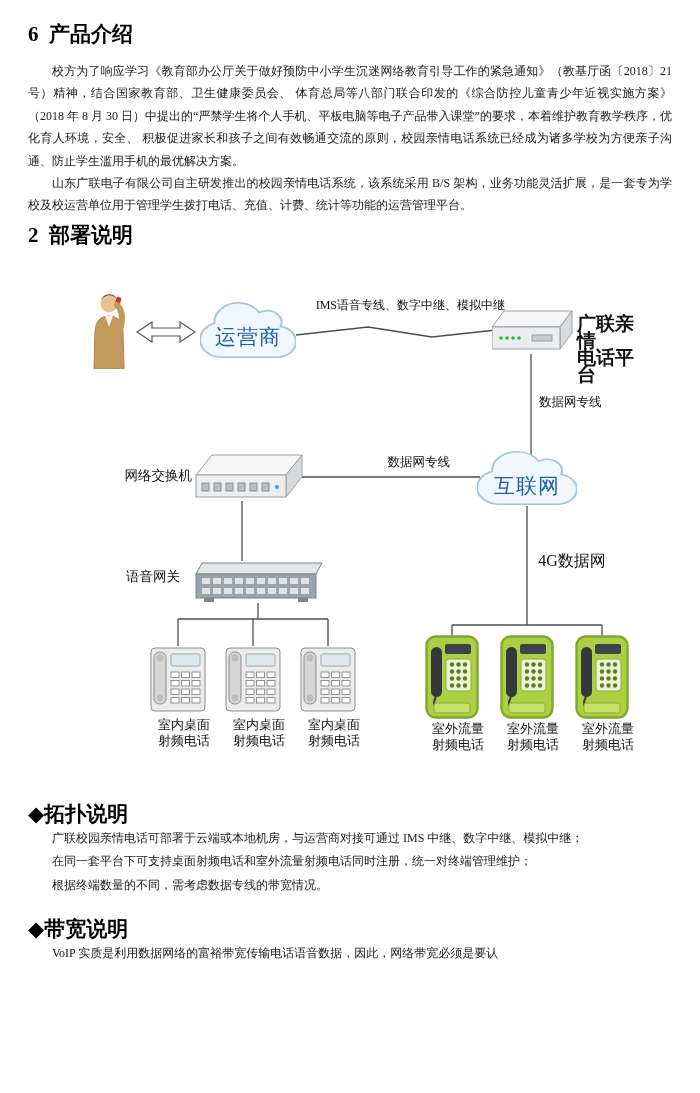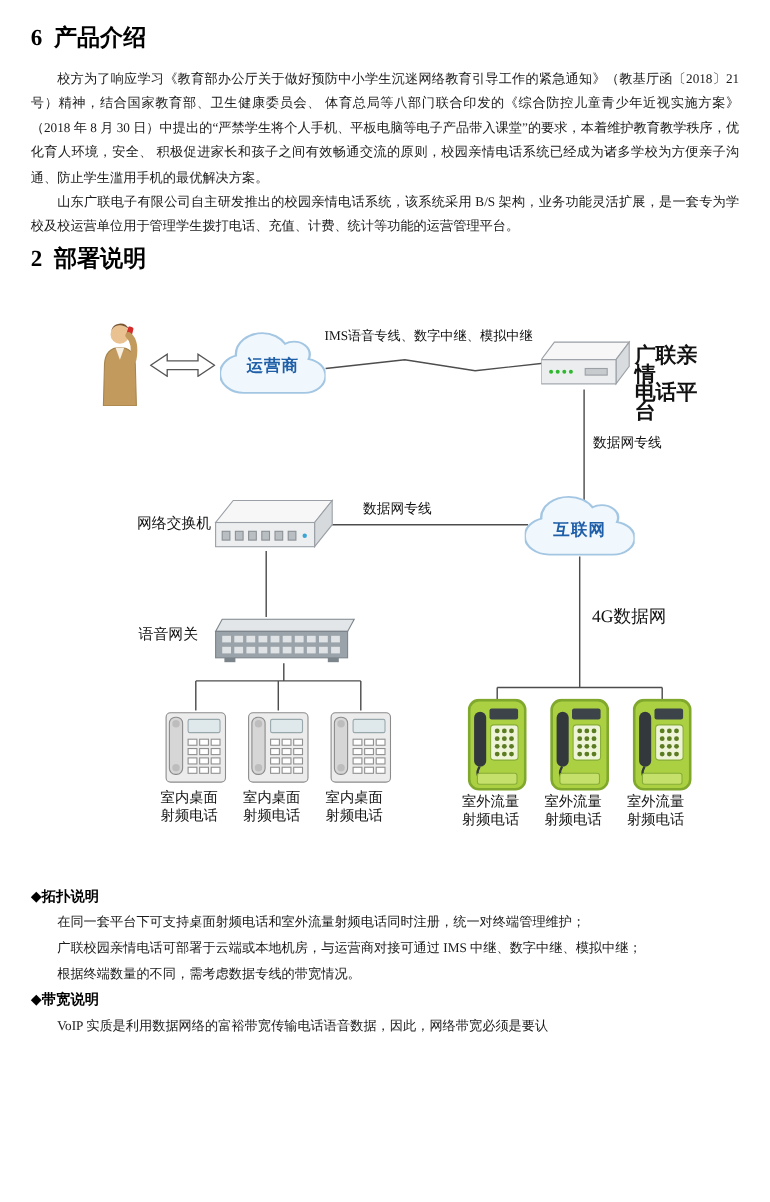--- a/index.html
+++ b/index.html
@@ -16,29 +16,29 @@
   }
   .doc-h.second { }
   .body-p {
     font-size:12px; line-height:22.4px; text-align:justify;
     text-indent:2em; color:#1a1a1a;
   }
   .diagram { position:relative; width:700px; height:470px; margin:38px 0 0 -28px; }
   .diagram .abs { position:absolute; }
   .dlabel {
     position:absolute; font-size:13px; line-height:16px; color:#111;
-    text-align:left; white-space:pre-line;
+    text-align:right; white-space:pre-line;
   }
   .cloud-text {
-    position:absolute; color:#1f5fa8; font-weight:bold; font-size:15px;
+    position:absolute; color:#1f5fa8; font-weight:normal; font-size:21px;
     text-align:center; letter-spacing:1px;
   }
   .wires { position:absolute; left:0; top:0; }
   .notes { margin-top:46px; }
-  .note-h { font-size:13px; font-weight:bold; line-height:23px; margin-top:1px; color:#000; }
+  .note-h { font-size:21px; font-weight:bold; line-height:23px; margin-top:22px; color:#000; }
   .notes .body-p { margin:1px 0; }
 </style>
 </head>
 <body>
 
 <svg width="0" height="0" style="position:absolute">
   <defs>
     <g id="sym-cloud">
       <path d="M537.6 226.6c4.1-10.7 6.4-22.4 6.4-34.6 0-53-43-96-96-96-19.7 0-38.1 6-53.3 16.2C367 64.2 315.3 32 256 32c-88.4 0-160 71.6-160 160 0 2.7.1 5.4.2 8.1C40.2 219.8 0 273.2 0 336c0 79.5 64.5 144 144 144h368c70.7 0 128-57.3 128-128 0-61.9-44-113.6-102.4-125.4z" fill="#f0f7fd" stroke="#a3c6e2" stroke-width="14"></path>
     </g>
@@ -222,21 +222,21 @@
 射频电话</div>
     <div class="dlabel" style="left:495px; top:434px; width:64px;">室外流量
 射频电话</div>
     <div class="dlabel" style="left:570px; top:434px; width:64px;">室外流量
 射频电话</div>
 
   </div>
 
   <div class="notes">
     <div class="note-h">◆拓扑说明</div>
+    <p class="body-p">广联校园亲情电话可部署于云端或本地机房，与运营商对接可通过 IMS 中继、数字中继、模拟中继；</p>
     <p class="body-p">在同一套平台下可支持桌面射频电话和室外流量射频电话同时注册，统一对终端管理维护；</p>
-    <p class="body-p">广联校园亲情电话可部署于云端或本地机房，与运营商对接可通过 IMS 中继、数字中继、模拟中继；</p>
     <p class="body-p">根据终端数量的不同，需考虑数据专线的带宽情况。</p>
 
     <div class="note-h">◆带宽说明</div>
     <p class="body-p">VoIP 实质是利用数据网络的富裕带宽传输电话语音数据，因此，网络带宽必须是要认</p>
   </div>
 
 </div>
 
 </body></html>

